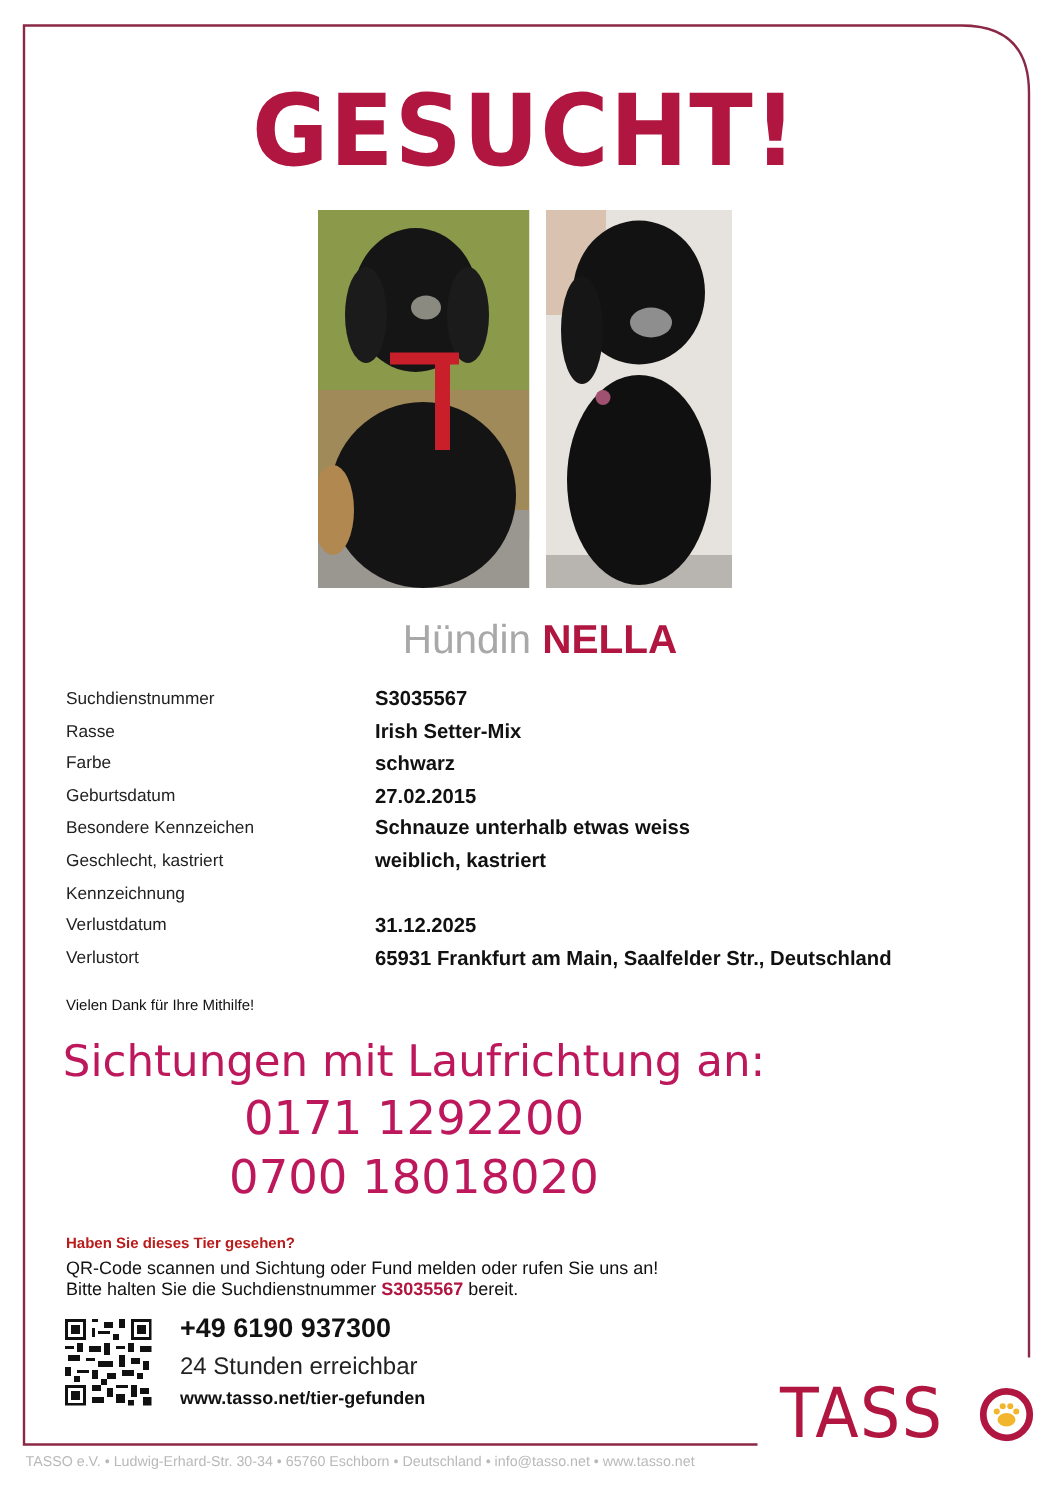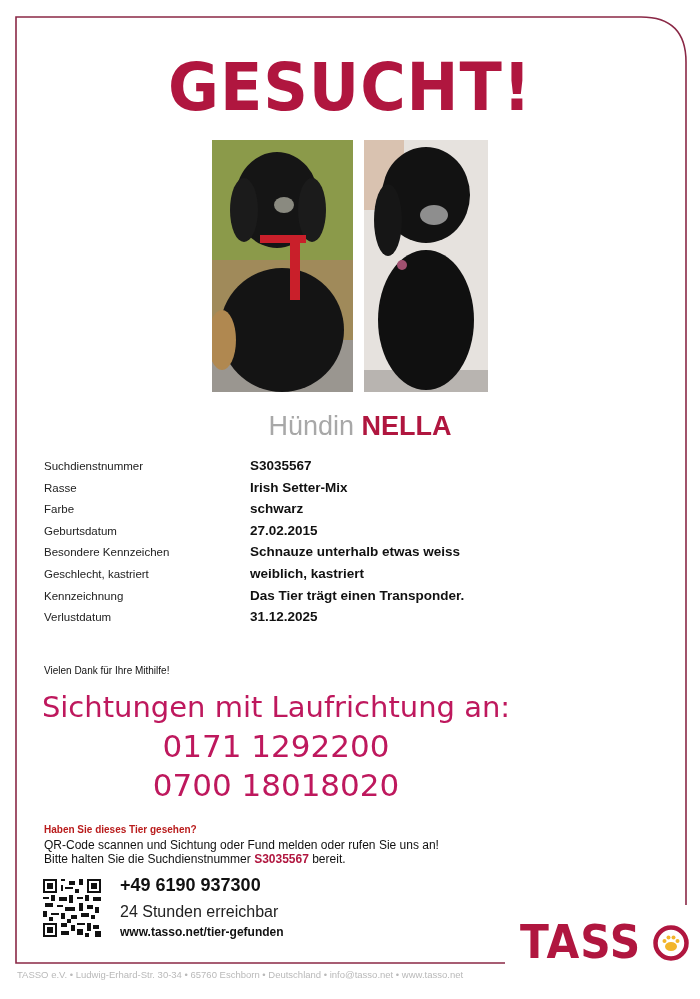--- a/index.html
+++ b/index.html
@@ -37,21 +37,21 @@
   .seen { position: absolute; left: 44px; top: 822px; }
   .seen-title { font-size: 10px; font-weight: bold; color: #b91c1c; line-height: 16px; }
   .seen-text { font-size: 12px; color: #111; line-height: 14px; }
   .seen-text .ref { color: #b0163f; font-weight: bold; }
 
   .qr { position: absolute; left: 43px; top: 879px; width: 58px; height: 58px; }
   .contact-phone { position: absolute; left: 120px; top: 875px; font-size: 18px; font-weight: bold; color: #111; }
   .contact-hours { position: absolute; left: 120px; top: 903px; font-size: 16px; color: #222; }
   .contact-url { position: absolute; left: 120px; top: 925px; font-size: 12px; font-weight: bold; color: #111; }
 
-  .logo { position: absolute; left: 520px; top: 917px; height: 50px; display: flex; align-items: center; font-weight: bold; }
+  .logo { position: absolute; left: 520px; top: 917px; height: 50px; display: flex; align-items: center; }
   .logo-text { font-family: "DejaVu Sans", sans-serif; font-size: 46px; color: #b0163f; letter-spacing: 1px;
                transform: scaleX(0.92); transform-origin: left center; line-height: 50px; }
   .logo-paw { position: absolute; left: 133px; top: 8px; width: 36px; height: 36px; }
 
   .footer { position: absolute; left: 17px; top: 969px; font-size: 9.5px; color: #b9b9b9; white-space: nowrap; }
 </style>
 </head>
 <body>
 
 <svg class="frame-svg" viewBox="0 0 700 999">
@@ -115,25 +115,28 @@
   <div class="detail-row">
     <span class="detail-label">Besondere Kennzeichen</span>
     <span class="detail-value">Schnauze unterhalb etwas weiss</span>
   </div>
   <div class="detail-row">
     <span class="detail-label">Geschlecht, kastriert</span>
     <span class="detail-value">weiblich, kastriert</span>
   </div>
   <div class="detail-row">
     <span class="detail-label">Kennzeichnung</span>
-    <span class="detail-value">Das Tier trägt einen Transponder.</span>
   </div>
   <div class="detail-row">
     <span class="detail-label">Verlustdatum</span>
     <span class="detail-value">31.12.2025</span>
+  </div>
+  <div class="detail-row">
+    <span class="detail-label">Verlustort</span>
+    <span class="detail-value">65931 Frankfurt am Main, Saalfelder Str., Deutschland</span>
   </div>
 </div>
 
 <div class="thanks">Vielen Dank für Ihre Mithilfe!</div>
 
 <div class="sightings">
   <span class="heading">Sichtungen mit Laufrichtung an:</span>
   <span class="phone">0171 1292200</span>
   <span class="phone">0700 18018020</span>
 </div>

